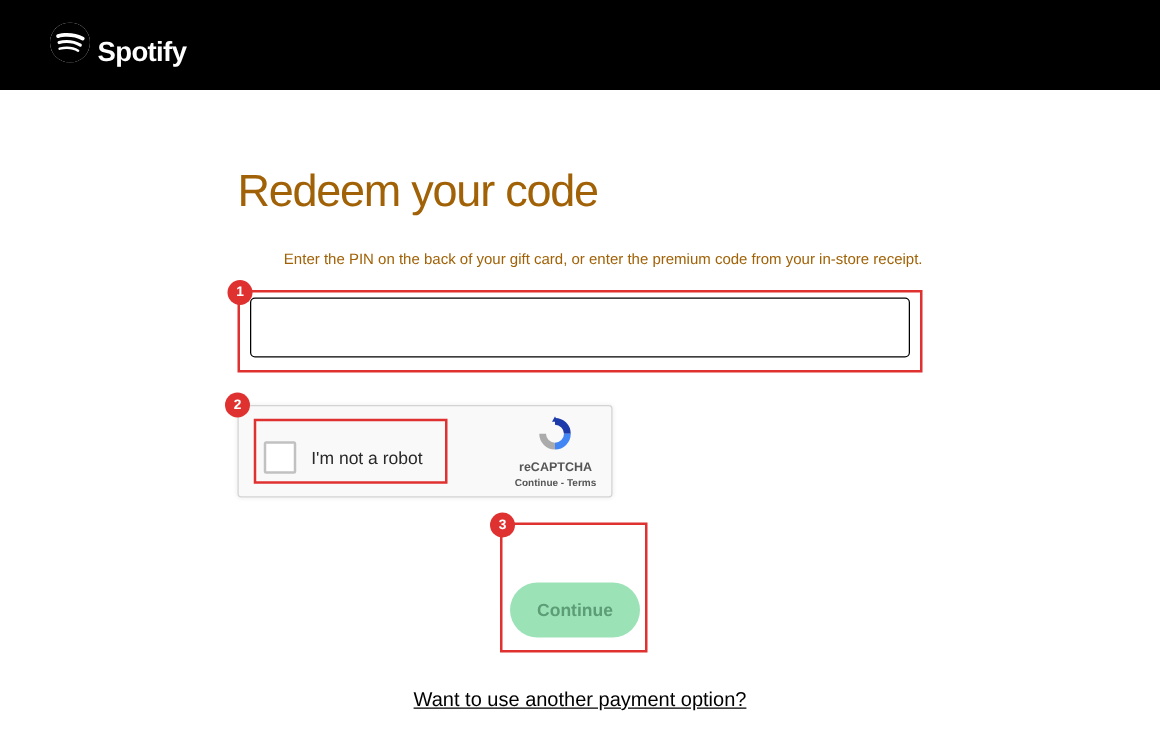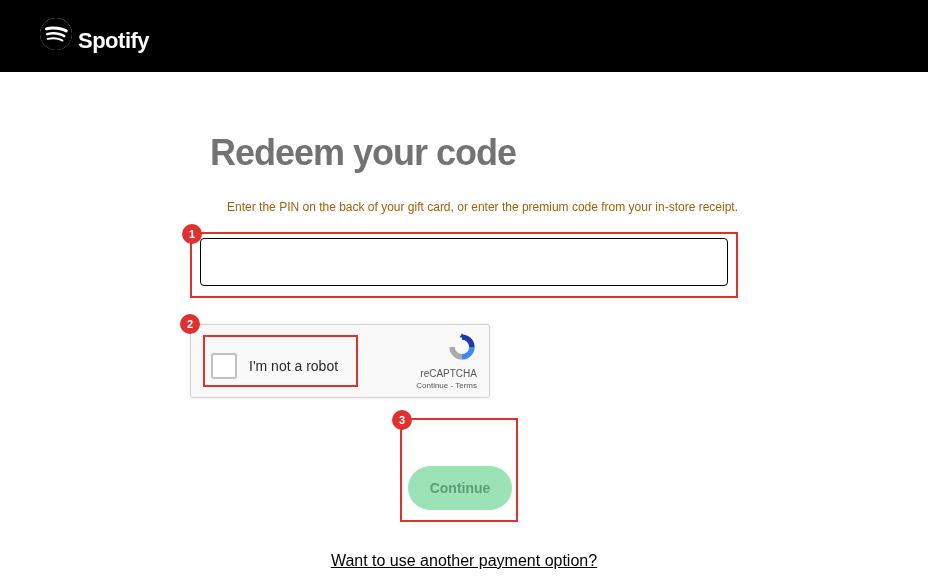--- a/index.html
+++ b/index.html
@@ -5,35 +5,35 @@
     * { margin: 0; padding: 0; box-sizing: border-box; }
     body { font-family: -apple-system, BlinkMacSystemFont, "Segoe UI", Helvetica, Arial, sans-serif; background: #fff; width: 928px; height: 586px; overflow: hidden; }
     
     .header { background: #000; height: 72px; display: flex; align-items: center; padding-left: 40px; }
     .logo-wrap { display: flex; align-items: flex-end; gap: 6px; }
     .logo-text { color: #fff; font-size: 22px; font-weight: 700; letter-spacing: -0.5px; }
     
     .main { padding: 60px 0 0 0; display: flex; flex-direction: column; align-items: center; }
     .content { width: 548px; }
     
-    .title { font-size: 36px; font-weight: 700; letter-spacing: -1px; color: #737373; margin-bottom: 24px; margin-left: 20px; }
+    .title { font-size: 36px; font-weight: 400; letter-spacing: -1px; color: #a16207; margin-bottom: 24px; }
     .instructions { font-size: 12px; color: #a16207; line-height: 1.5; margin-bottom: 16px; text-align: right; }
     
     .field-block { border: 2px solid #e03131; padding: 4px 8px 10px 8px; position: relative; margin-bottom: 26px; }
     .badge { position: absolute; top: -10px; left: -10px; width: 20px; height: 20px; background: #e03131; color: #fff; border-radius: 50%; display: flex; align-items: center; justify-content: center; font-size: 11px; font-weight: 700; }
     .field-label { font-size: 14px; font-weight: 700; color: #000; margin: 4px 0 8px 2px; display: block; }
     .code-input { width: 100%; height: 48px; border: 1px solid #000; border-radius: 4px; font-size: 16px; padding: 0 12px; outline: none; }
     
     .captcha-area { position: relative; margin-bottom: 20px; }
     .captcha-area .badge { top: -10px; left: -10px; }
     .captcha-box { width: 300px; height: 74px; border: 1px solid #d3d3d3; background: #f9f9f9; border-radius: 3px; display: flex; align-items: center; justify-content: space-between; padding: 0 12px; box-shadow: 0 0 4px rgba(0,0,0,0.08); }
     .captcha-left { display: flex; align-items: center; gap: 12px; border: 2px solid #e03131; padding: 16px 18px 6px 6px; }
     .captcha-check { width: 26px; height: 26px; border: 2px solid #c1c1c1; background: #fff; border-radius: 2px; }
     .captcha-label { font-size: 14px; color: #282828; }
-    .captcha-right { display: flex; flex-direction: column; align-items: flex-end; gap: 2px; }
+    .captcha-right { display: flex; flex-direction: column; align-items: center; gap: 2px; font-weight: bold; }
     .captcha-brand { font-size: 10px; color: #555; }
     .captcha-links { font-size: 8px; color: #555; }
     
     .cta-area { position: relative; width: 118px; margin-left: 210px; border: 2px solid #e03131; padding: 10px 6px; }
     .cta-area .badge { top: -10px; left: -10px; }
     .continue-btn { width: 104px; height: 44px; background: #9be3b7; color: #5c9c76; border: none; border-radius: 500px; font-size: 14px; font-weight: 700; cursor: pointer; margin-top: 36px; }
     
     .alt-link-wrap { text-align: center; margin-top: 30px; }
     .alt-link { color: #000; font-size: 16px; text-decoration: underline; }
   </style>

